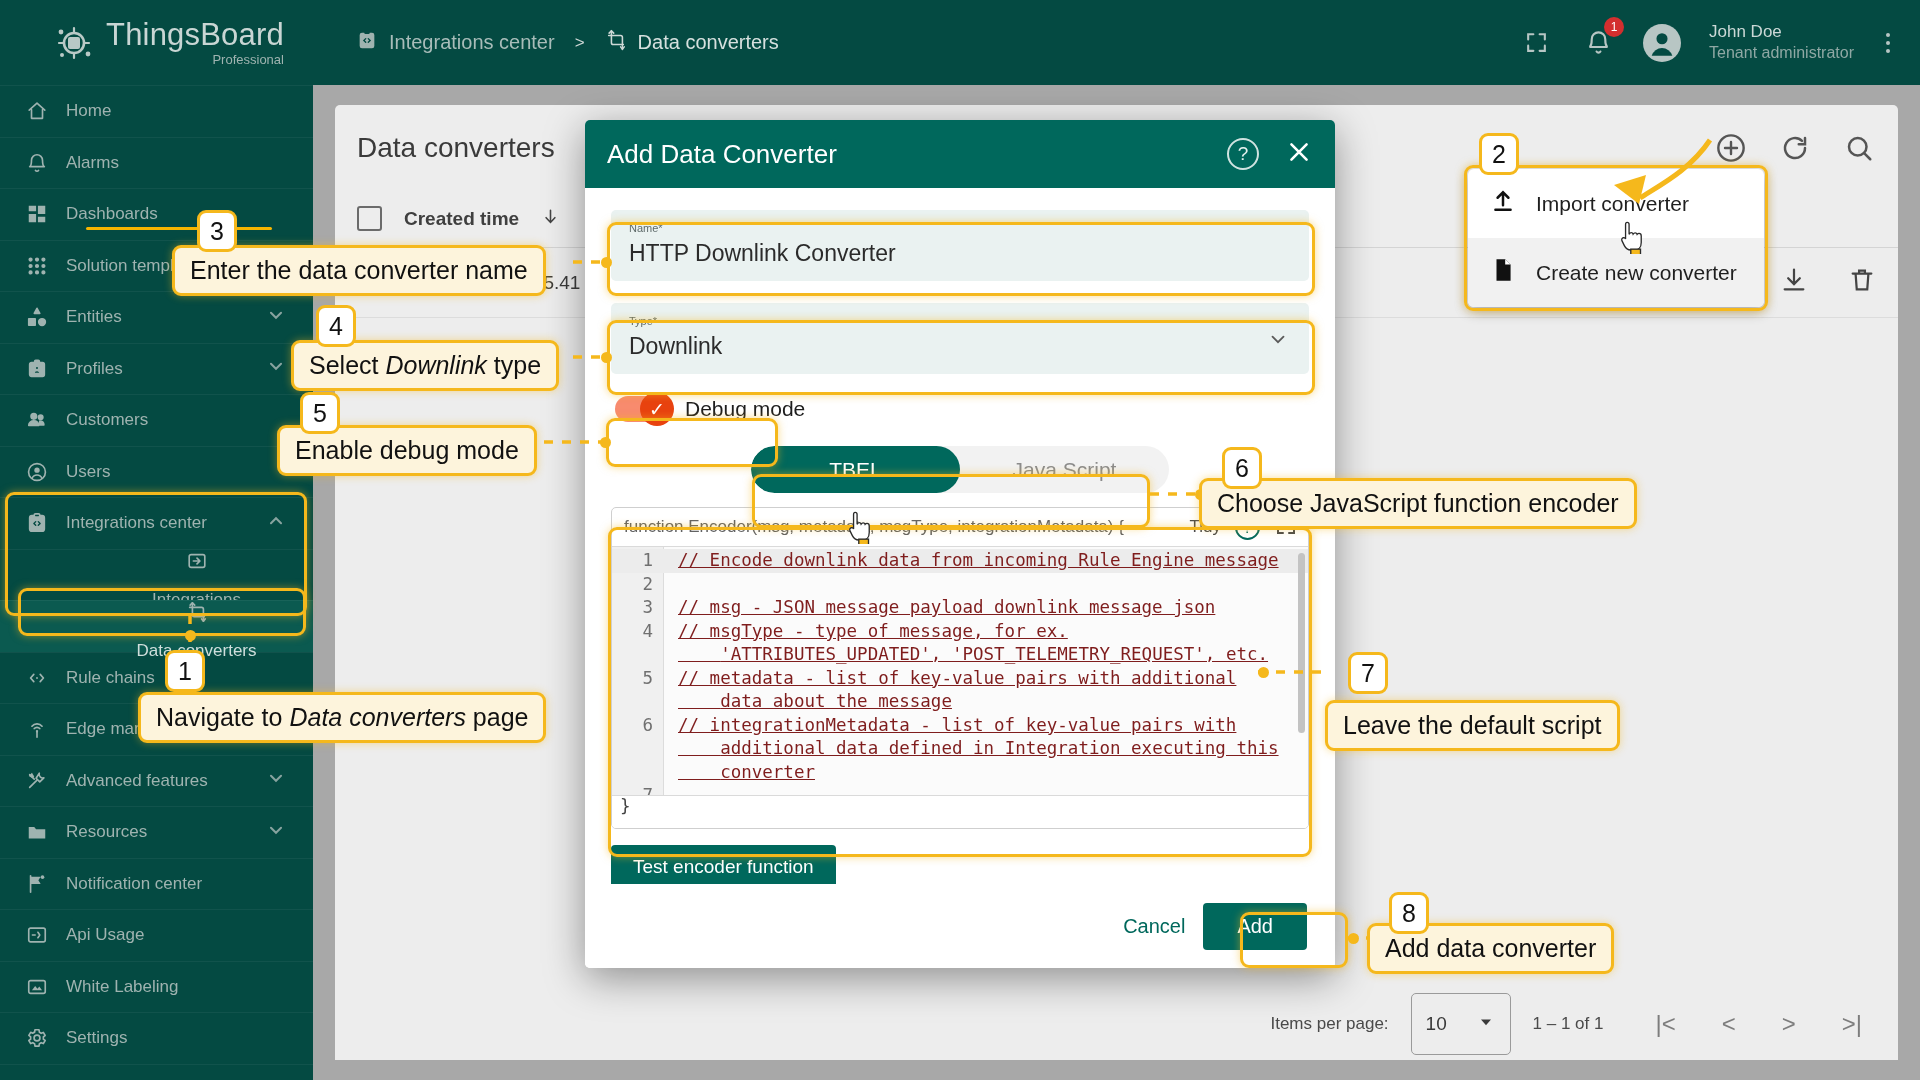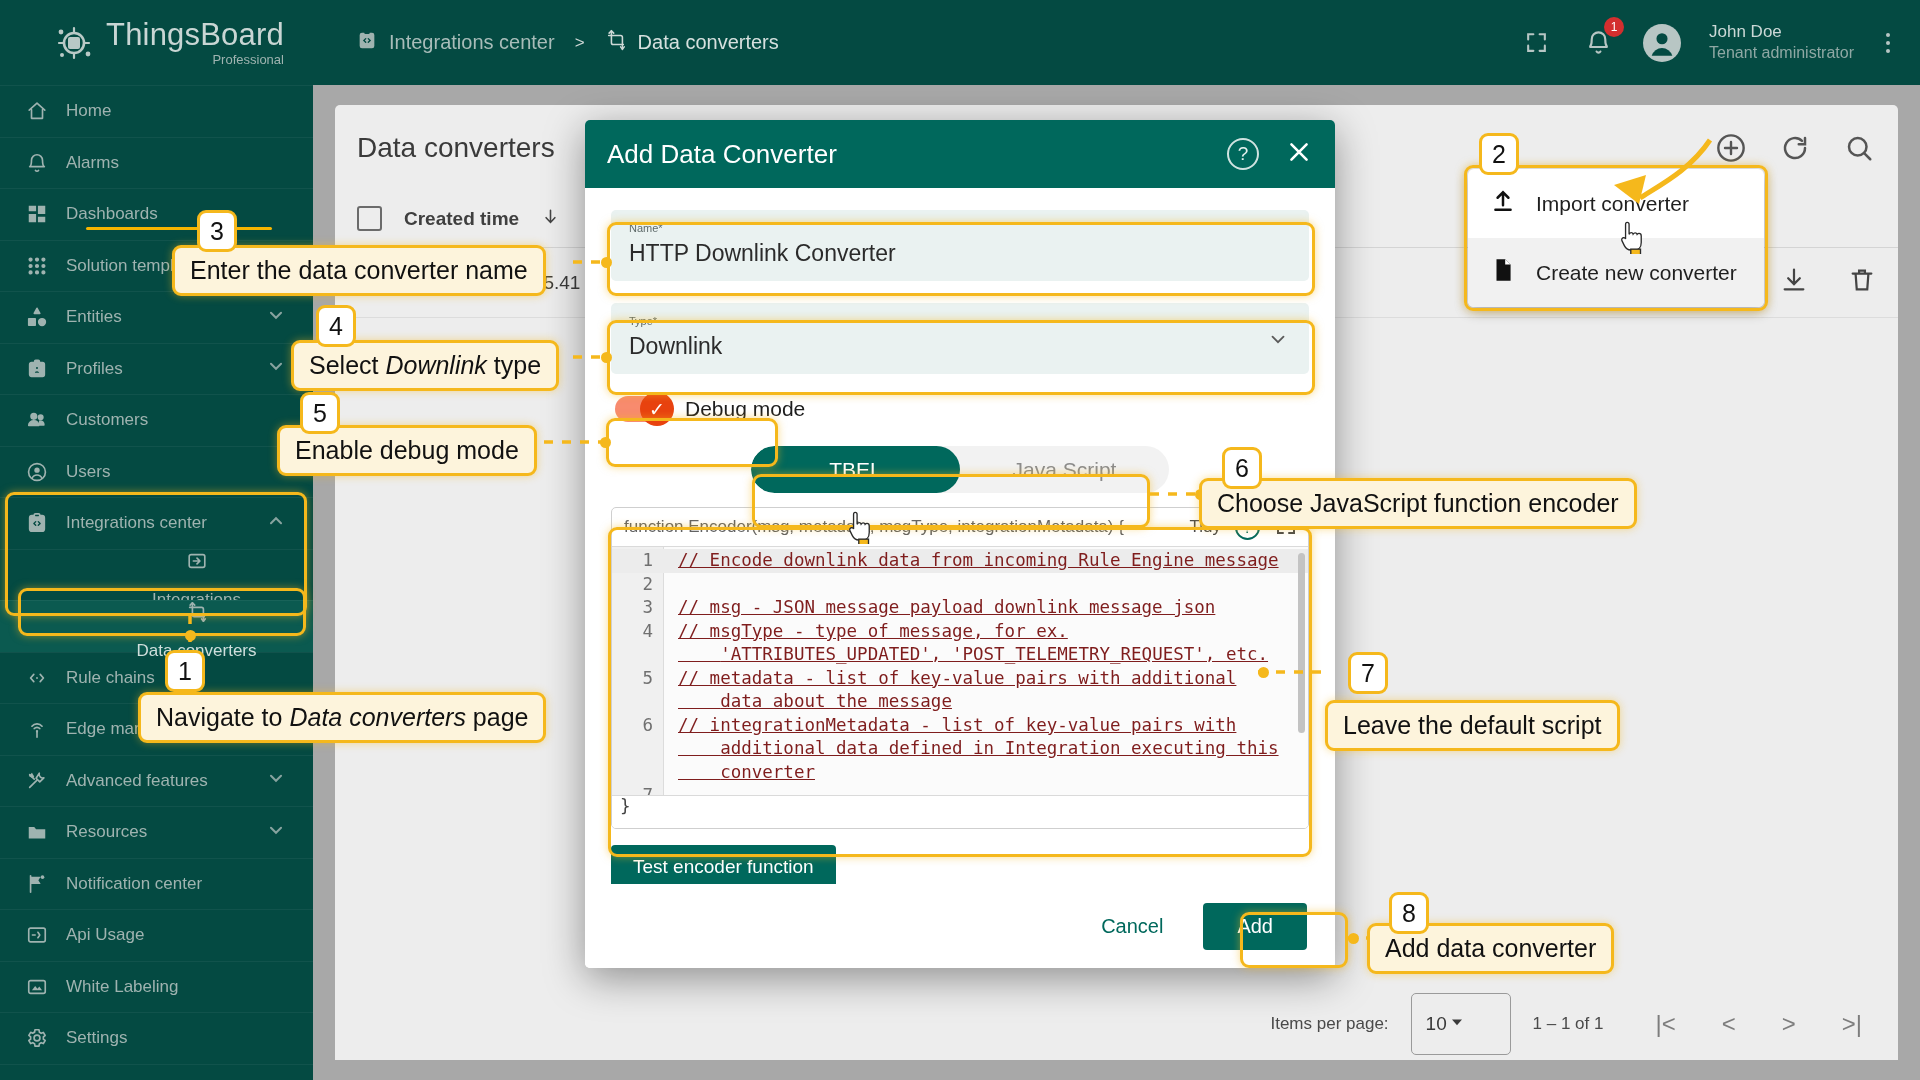--- a/index.html
+++ b/index.html
@@ -81,21 +81,21 @@
     border-bottom: 1px solid #dcdcdc; font-size: 19px; color: #3b3b3b;
   }
   .row-actions { margin-left: auto; display: flex; gap: 40px; }
   .paginator {
     position: absolute; left: 22px; bottom: 20px; width: 1563px; height: 72px;
     background: #ededed; display: flex; align-items: center; justify-content: flex-end;
     gap: 22px; padding-right: 36px; font-size: 17px; color: #4a4a4a;
   }
   .ipp-select {
     width: 100px; height: 62px; border: 1px solid #9a9a9a; border-radius: 5px;
-    display: flex; align-items: center; padding: 0 14px;
+    display: flex; align-items: center; justify-content: space-between; padding: 0 14px;
     font-size: 19px; color: #3a3a3a; background: transparent;
   }
   .pager-btns { display: flex; gap: 46px; margin-left: 30px; color: #7d7d7d; font-size: 24px; }
 
   
   .create-menu {
     position: absolute; left: 1468px; top: 169px; width: 296px; height: 138px;
     background: #fff; border-radius: 6px; box-shadow: 0 4px 14px rgba(0,0,0,.33);
     overflow: hidden; z-index: 30;
   }
@@ -171,21 +171,21 @@
   .cl .tx.blank { min-height: 23.5px; }
   .scrollthumb { position: absolute; right: 3px; top: 6px; width: 7px; height: 180px; background: #c3c3c3; border-radius: 4px; }
   .editor-foot { height: 32px; background: #fff; font-family: "DejaVu Sans Mono", monospace; font-size: 17.5px; color: #444; padding-left: 8px; }
 
   .test-btn {
     margin-top: 16px; display: inline-flex; align-items: center; justify-content: center;
     height: 44px; padding: 0 22px; background: #00685C; color: #fff; border-radius: 4px; font-size: 19px;
   }
   .dlg-foot {
     position: absolute; left: 0; right: 0; bottom: 0; height: 84px; background: #fff;
-    display: flex; align-items: center; justify-content: flex-end; gap: 22px; padding-right: 28px;
+    display: flex; align-items: center; justify-content: flex-end; padding-right: 28px;
   }
   .btn-cancel { font-size: 20px; color: #00685C; padding: 10px 18px; cursor: pointer; }
   .btn-add { background: #00685C; color: #fff; font-size: 20px; padding: 12px 34px; border-radius: 4px; cursor: pointer; }
 
   
   .callout {
     position: absolute; background: #fdf4dc; border: 3px solid #f5b81c; border-radius: 9px;
     padding: 8px 15px; font-size: 25px; color: #111; white-space: nowrap; z-index: 60;
     box-shadow: 0 0 9px rgba(245,184,28,.45);
   }

